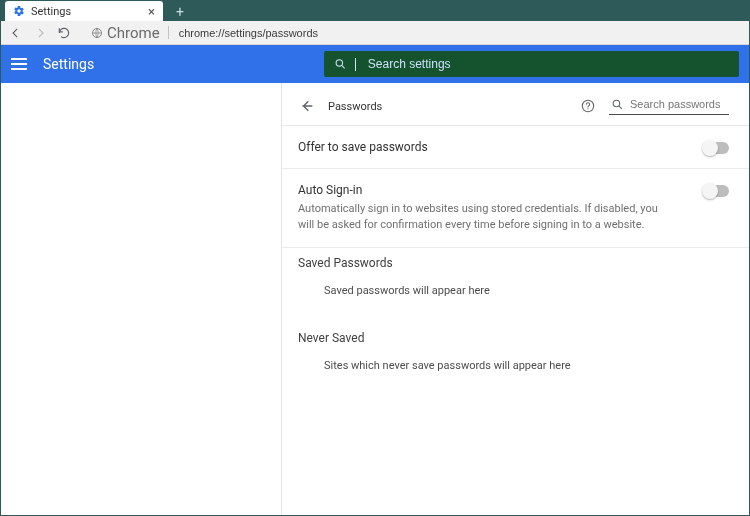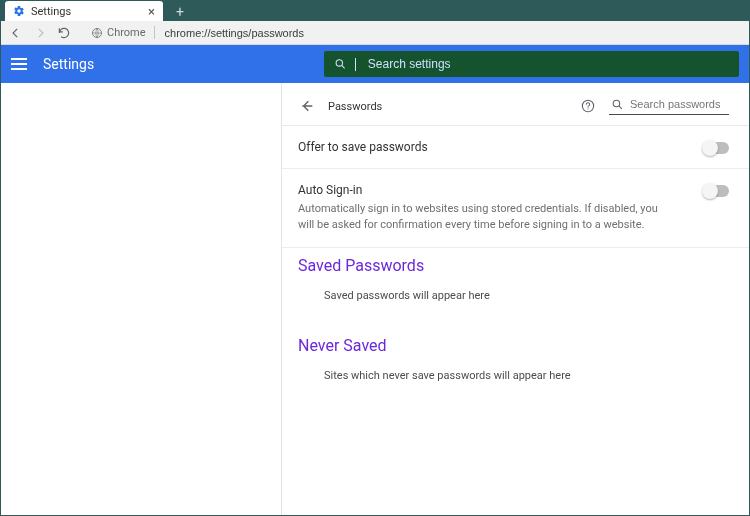--- a/index.html
+++ b/index.html
@@ -48,21 +48,21 @@
     gap: 6px;
   }
   .nav-btn {
     width: 18px; height: 18px;
     display: flex; align-items: center; justify-content: center;
     color: #6b6b6b; cursor: pointer;
   }
   .nav-btn.disabled { color: #bcbcbc; }
   .url-chip {
     display: flex; align-items: center; gap: 4px;
-    font-size: 11px; color: #6b6b6b;
+    font-size: 15px; color: #6b6b6b;
   }
   .url-chip .globe { width: 12px; height: 12px; }
   .url-divider { width: 1px; height: 13px; background: #c4c4c4; margin: 0 4px 0 2px; }
   .url-input {
     border: none; background: transparent; font-size: 11px;
     color: #3b3b3b; outline: none; width: 320px;
   }
 
   
   .app-header {
@@ -157,21 +157,21 @@
   .toggle::after {
     content: ""; position: absolute; top: -2px; left: -1px;
     width: 16px; height: 16px; border-radius: 50%;
     background: #f5f5f5; box-shadow: 0 1px 2px rgba(0,0,0,.3);
   }
   .link-row {
     padding: 16px 20px 24px 16px;
     font-size: 11px; color: #3c3c3c;
   }
   .link-row a { color: #1a73e8; text-decoration: none; cursor: pointer; }
-  .section-heading { font-size: 16px; color: #6d28d9; padding: 8px 20px 10px 16px; }
+  .section-heading { font-size: 12px; color: #404040; padding: 8px 20px 10px 16px; }
   .empty-text { font-size: 11px; color: #4c4c4c; padding: 4px 20px 26px 42px; }
 
   svg { display: block; }
 </style>
 </head>
 <body>
 
 <div class="tab-strip">
   <div class="tab">
     <svg class="gear-icon" viewBox="0 0 24 24">

